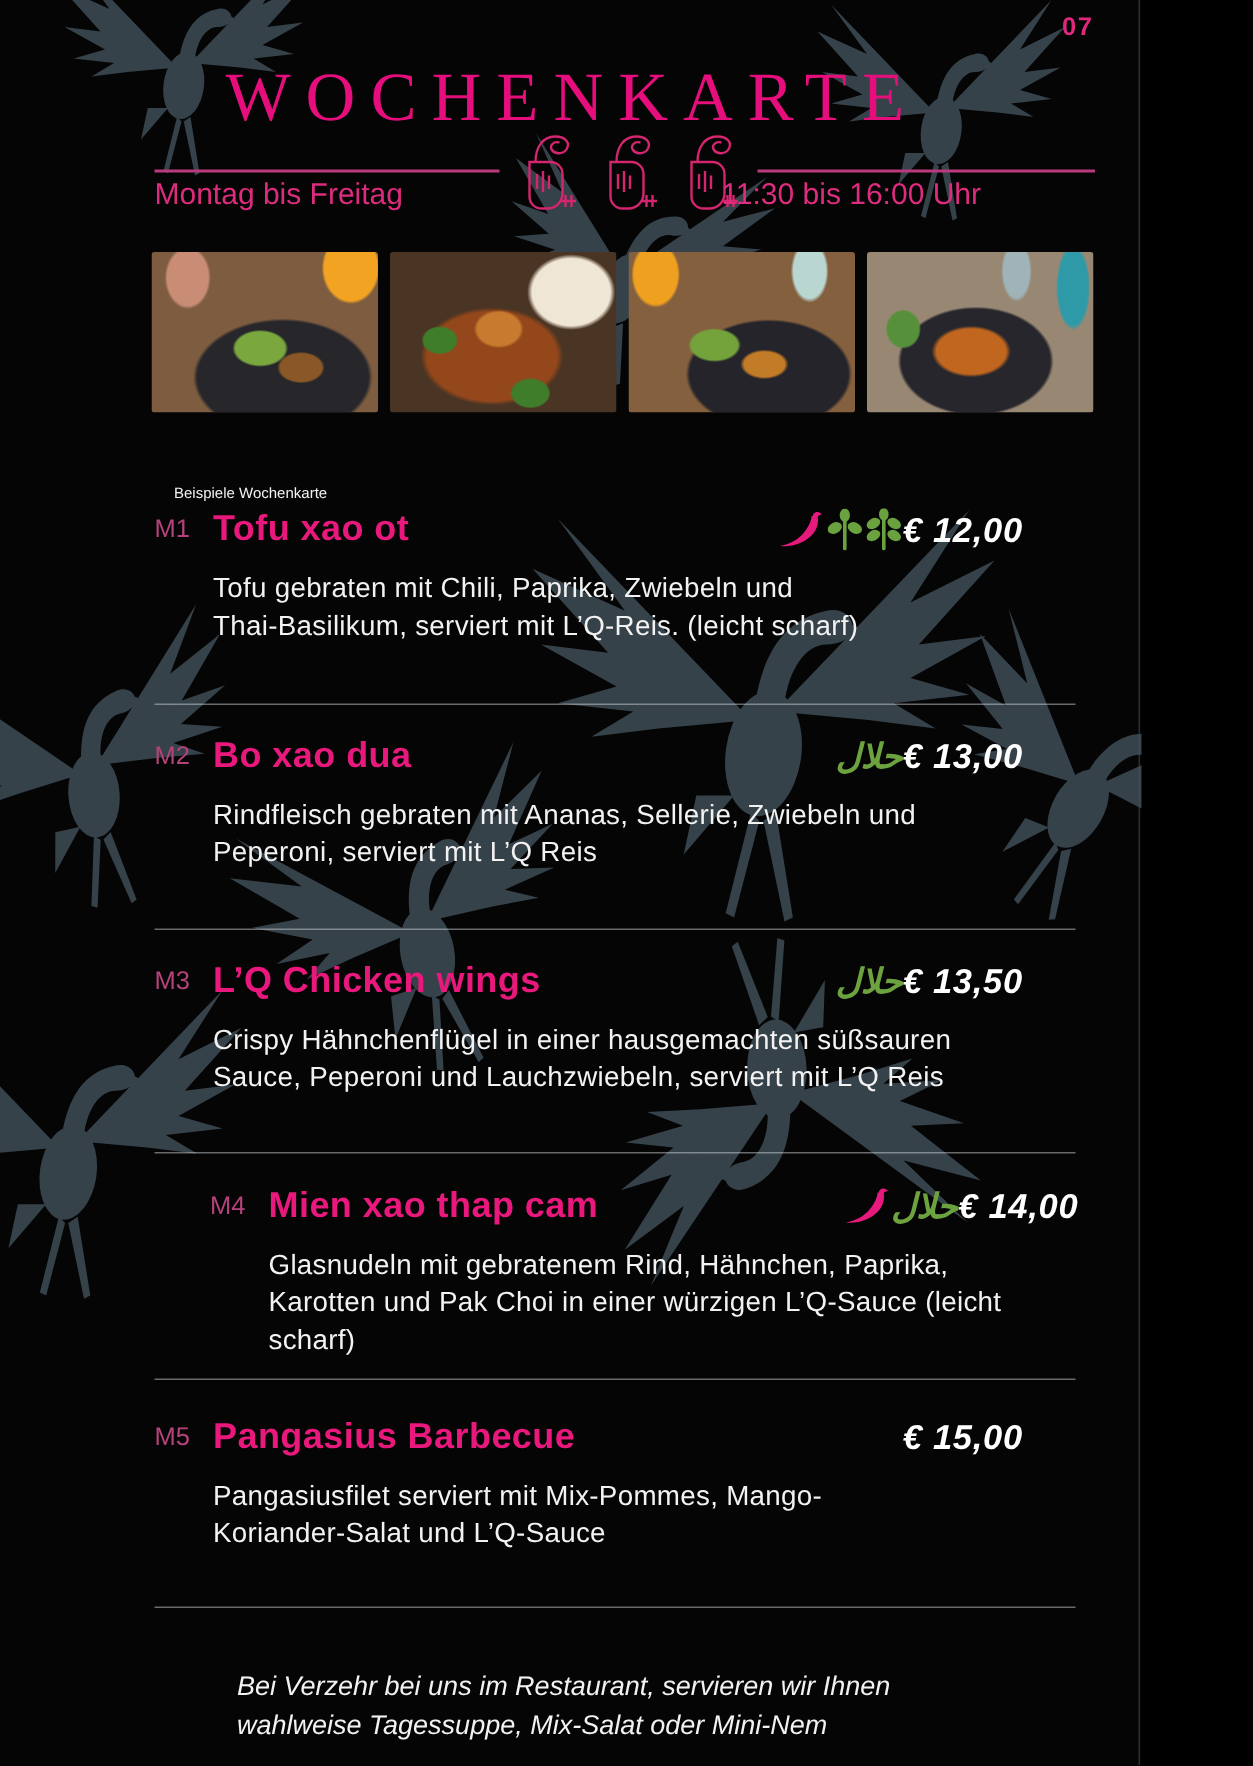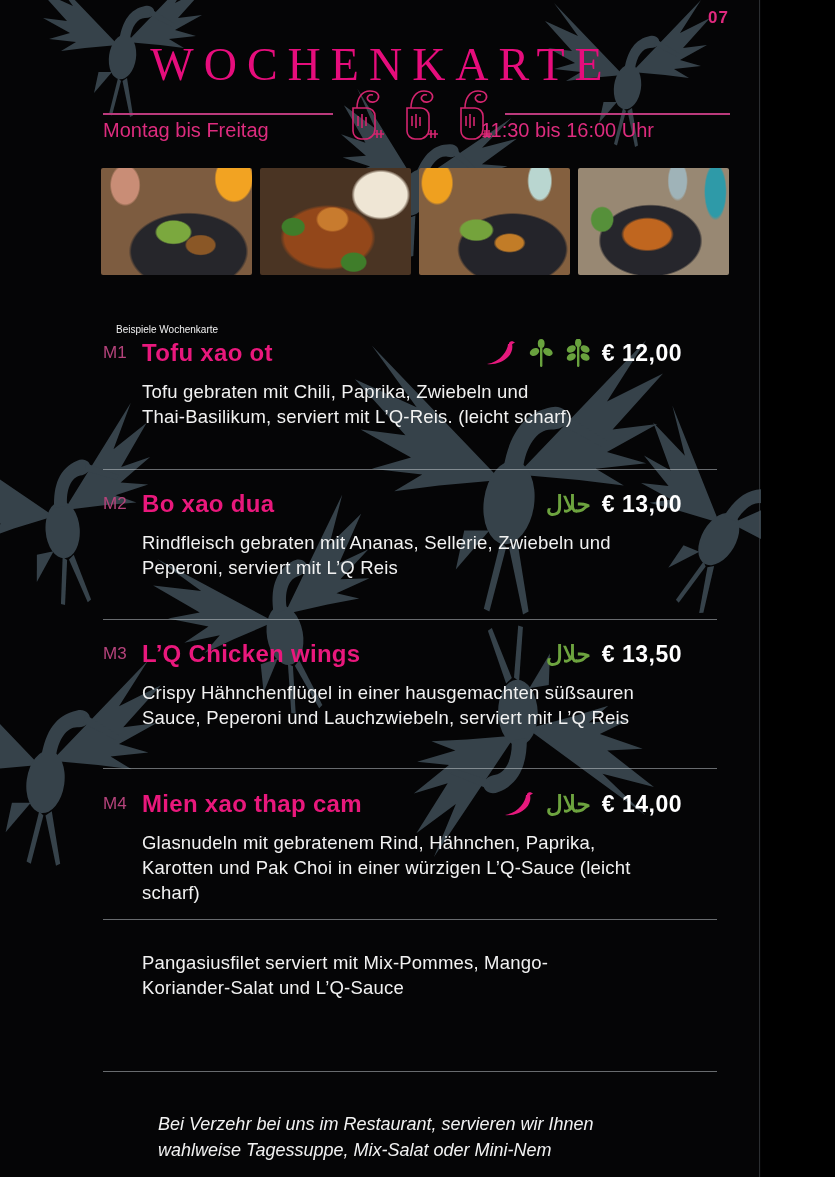--- a/index.html
+++ b/index.html
@@ -51,25 +51,25 @@
   .photo4{background:
     radial-gradient(15px 38px at 91% 22%,#2e9aa8 66%,rgba(0,0,0,0) 76%),
     radial-gradient(15px 30px at 66% 12%,#9fb3b8 58%,rgba(0,0,0,0) 68%),
     radial-gradient(18px 20px at 16% 48%,#56903a 58%,rgba(0,0,0,0) 66%),
     radial-gradient(40px 26px at 46% 62%,#c0661f 58%,rgba(0,0,0,0) 66%),
     radial-gradient(80px 56px at 48% 68%,#26262c 62%,rgba(0,0,0,0) 65%),
     #988873;}
   .caption{position:absolute;top:284px;left:116px;font-size:10px;color:#f2f2f2;margin-top:40px;}
   
   .menu-item{position:absolute;left:103px;width:616px;}
-  .i1{top:336px;}.i2{top:487px;}.i3{top:637px;}.i4{top:787px;}.i5{top:941px;}
+  .i1{top:336px;}.i2{top:487px;}.i3{top:637px;}.i4{top:787px;margin-left:37px;}.i5{top:941px;}
   .item-head{display:flex;align-items:center;height:34px;}
   .code{width:39px;flex:0 0 39px;font-size:17px;color:#b5437b;}
   .dish-title{margin:0;font-size:24px;font-weight:bold;color:#e9187c;letter-spacing:0.3px;}
-  .head-right{margin-left:auto;display:flex;align-items:center;gap:11px;padding-right:37px;}
+  .head-right{margin-left:auto;display:flex;align-items:center;padding-right:37px;font-style:italic;}
   .halal{font-size:23px;font-weight:bold;color:#6da33f;line-height:1;}
   .price{font-size:23px;font-weight:bold;color:#ffffff;letter-spacing:0.5px;}
   .desc{margin:9px 0 0 39px;font-size:18.5px;line-height:25px;color:#f2f2f2;white-space:pre-line;letter-spacing:0.2px;}
   .divider{position:absolute;left:103px;width:614px;height:1px;background:rgba(203,209,214,0.5);}
   .d1{top:469px;}.d2{top:619px;}.d3{top:768px;}.d4{top:919px;}.d5{top:1071px;}
   
   .note{position:absolute;top:1096px;left:142px;width:565px;margin:16px;
     font-size:18px;font-style:italic;line-height:25.5px;color:#f2f2f2;white-space:pre-line;}
   .edge-line{position:absolute;top:0;right:1px;width:1px;height:100%;background:#4a5056;opacity:.55;}
 </style>
@@ -225,20 +225,27 @@
         <span class="price">€ 14,00</span>
       </div>
     </div>
     <p class="desc">Glasnudeln mit gebratenem Rind, Hähnchen, Paprika,
 Karotten und Pak Choi in einer würzigen L’Q-Sauce (leicht
 scharf)</p>
   </section>
   <div class="divider d4"></div>
 
   <section class="menu-item i5">
+    <div class="item-head">
+      <span class="code">M5</span>
+      <h2 class="dish-title">Pangasius Barbecue</h2>
+      <div class="head-right">
+        <span class="price">€ 15,00</span>
+      </div>
+    </div>
     <p class="desc">Pangasiusfilet serviert mit Mix-Pommes, Mango-
 Koriander-Salat und L’Q-Sauce</p>
   </section>
   <div class="divider d5"></div>
 
   <p class="note">Bei Verzehr bei uns im Restaurant, servieren wir Ihnen
 wahlweise Tagessuppe, Mix-Salat oder Mini-Nem</p>
 
 </div>
 

